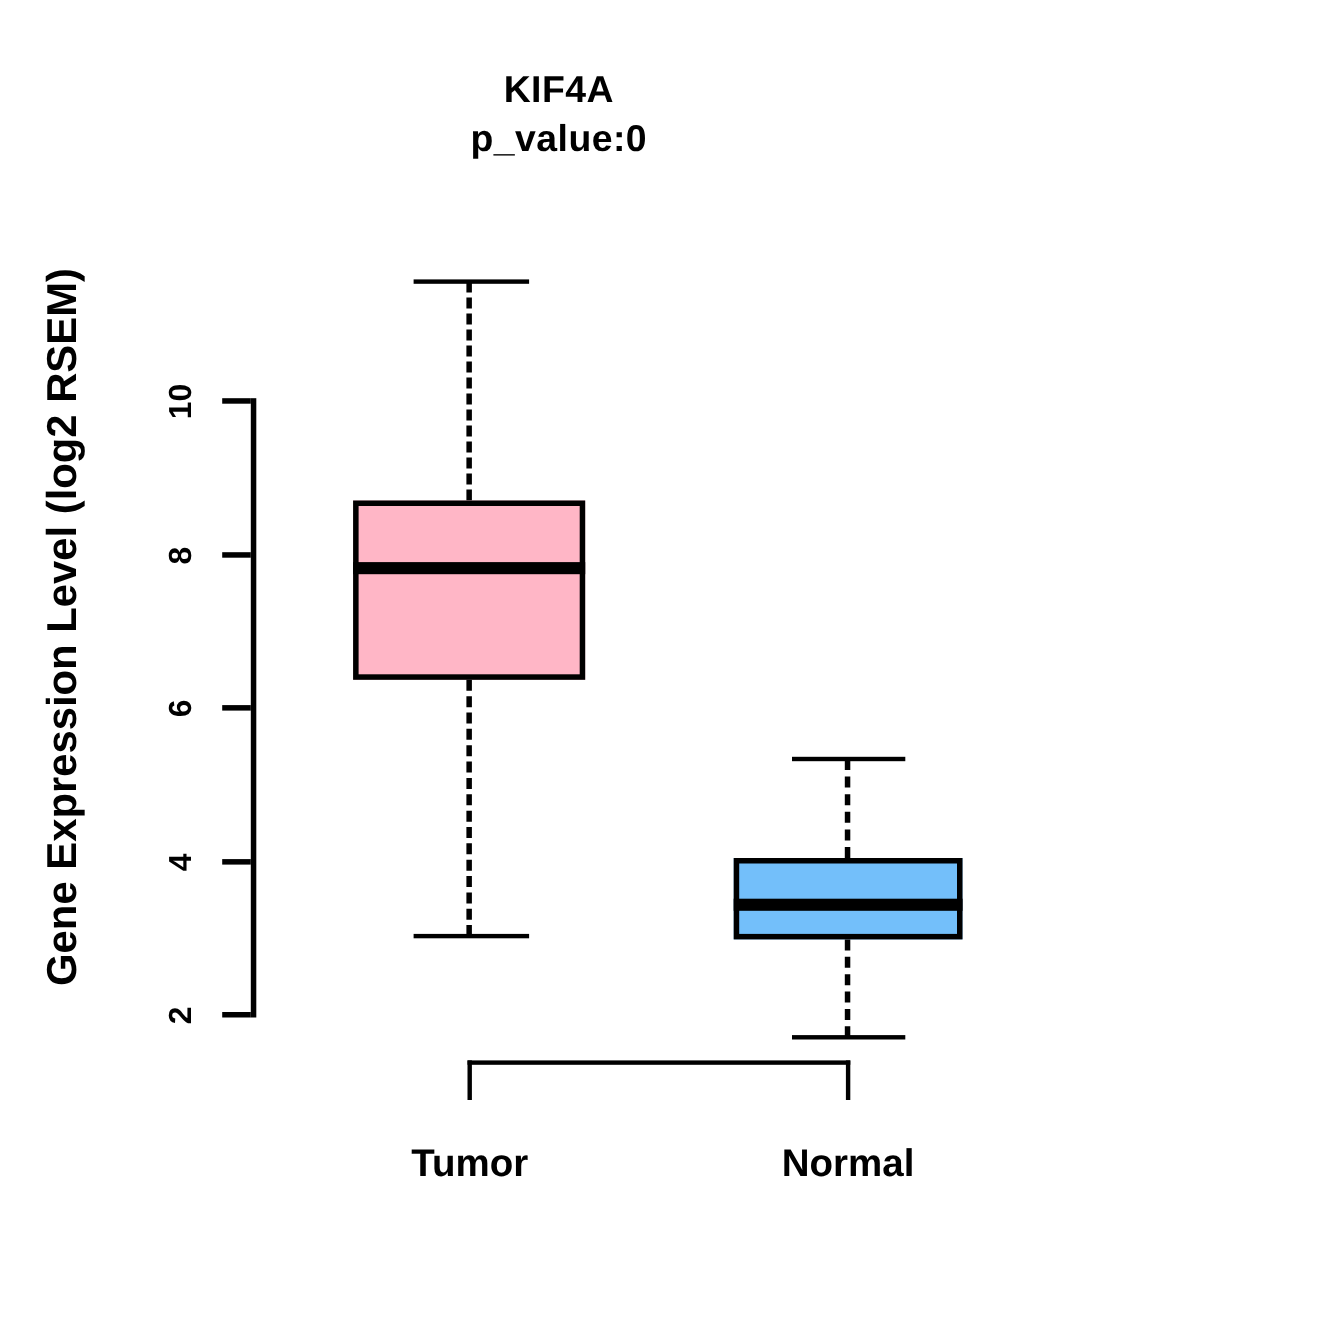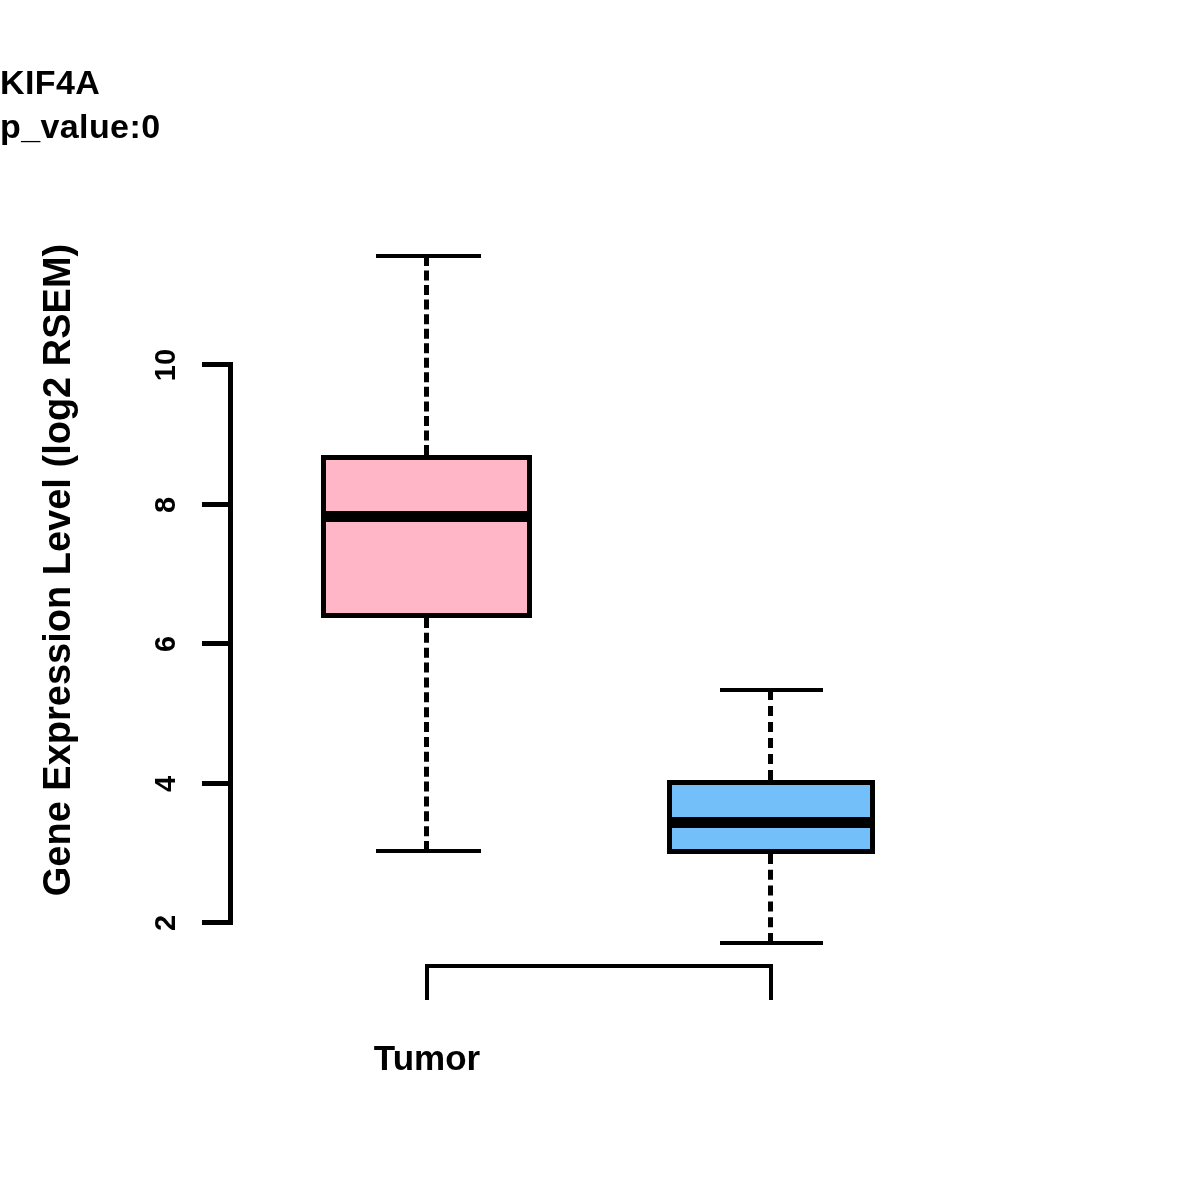--- a/index.html
+++ b/index.html
@@ -20,21 +20,21 @@
     width: 1200px;
     height: 1200px;
     background: #ffffff;
   }
   
   .title-block {
     position: absolute;
     left: 0;
     top: 62px;
     width: 1016px;
-    text-align: left;
+    text-align: center;
     line-height: 1.18;
   }
   .main-title {
     font-size: 34px;
     font-weight: bold;
     letter-spacing: 0.4px;
   }
   .sub-title {
     font-size: 34px;
     font-weight: bold;
@@ -172,14 +172,15 @@
     <div class="median-line" style="left: 667px; top: 816.757px; width: 208px;"></div>
     <div class="whisker-stem" style="left: 768px; top: 853.645px; height: 89.28px;"></div>
     <div class="whisker-cap" style="left: 720px; top: 940.925px; width: 103px;"></div>
   </div>
 
   <div class="xaxis-line" style="left:425px; top:964px; width:348px;"></div>
   <div class="xaxis-endtick" style="left:425px; top:964px; height:36px;"></div>
   <div class="xaxis-endtick" style="left:769px; top:964px; height:36px;"></div>
 
   <div class="xtick-label" style="left:327px; top:1038px; width:200px;">Tumor</div>
+  <div class="xtick-label" style="left:671px; top:1038px; width:200px;">Normal</div>
 
 </div>
 
 </body></html>

